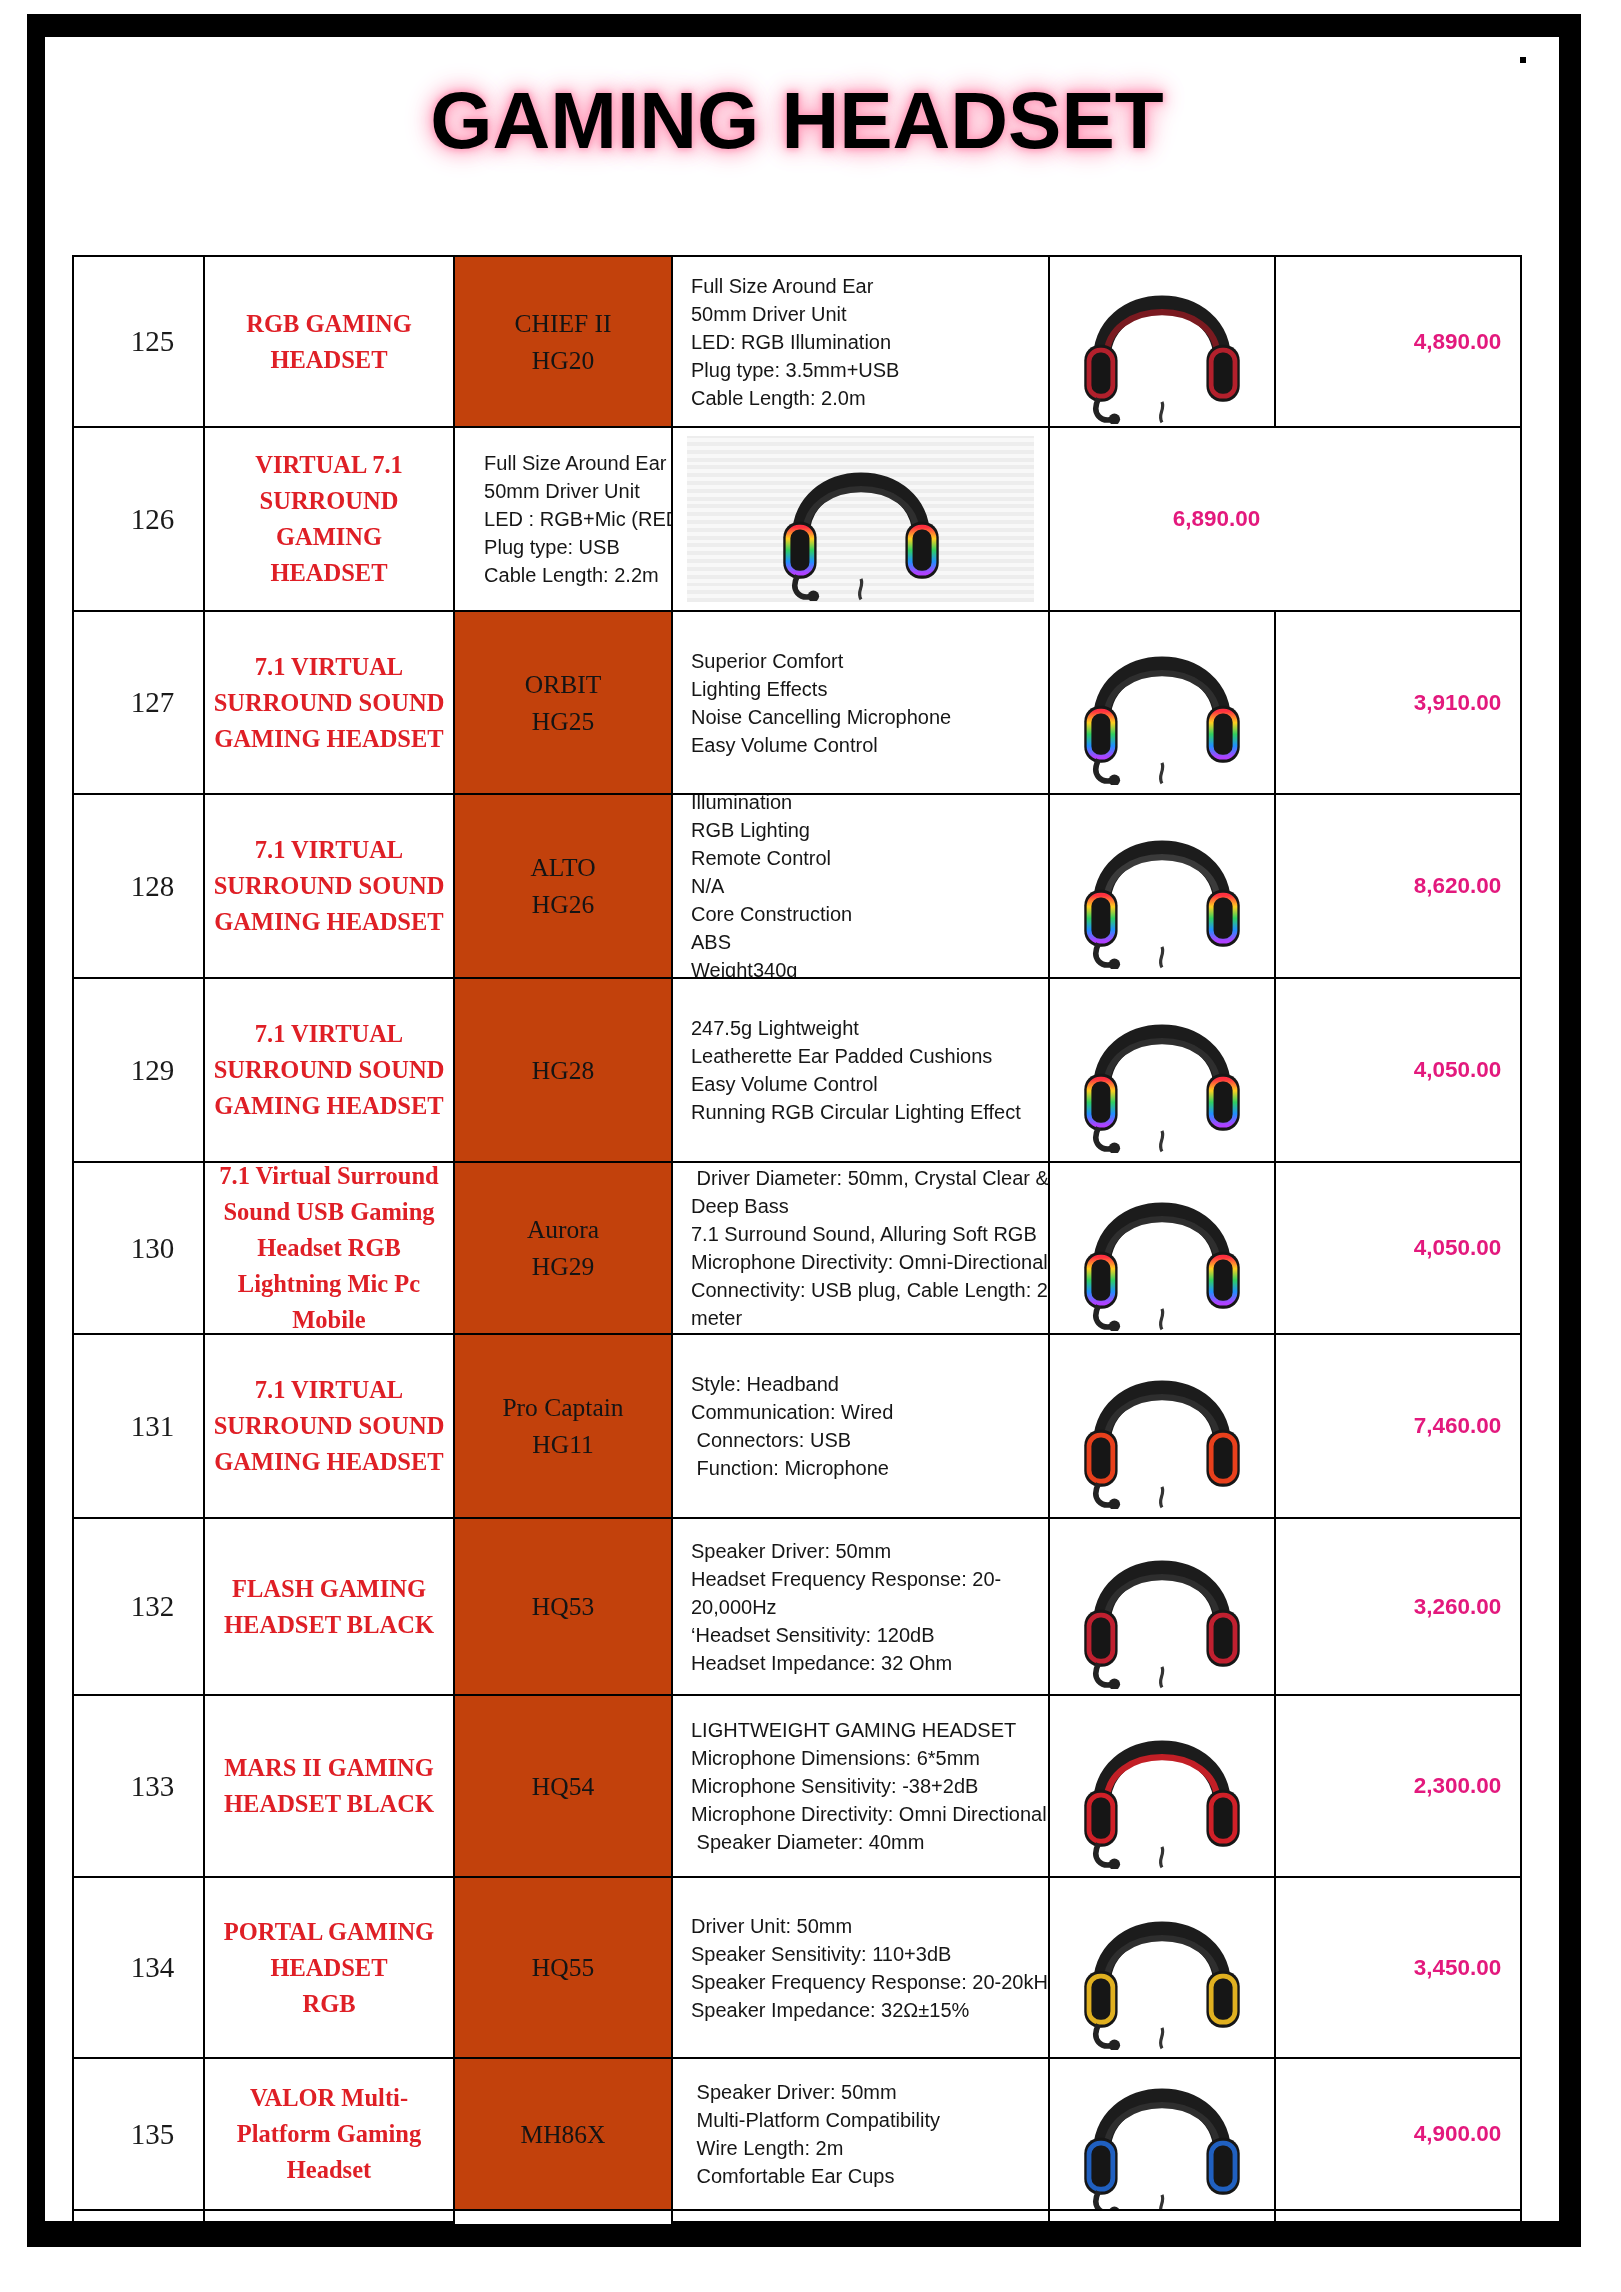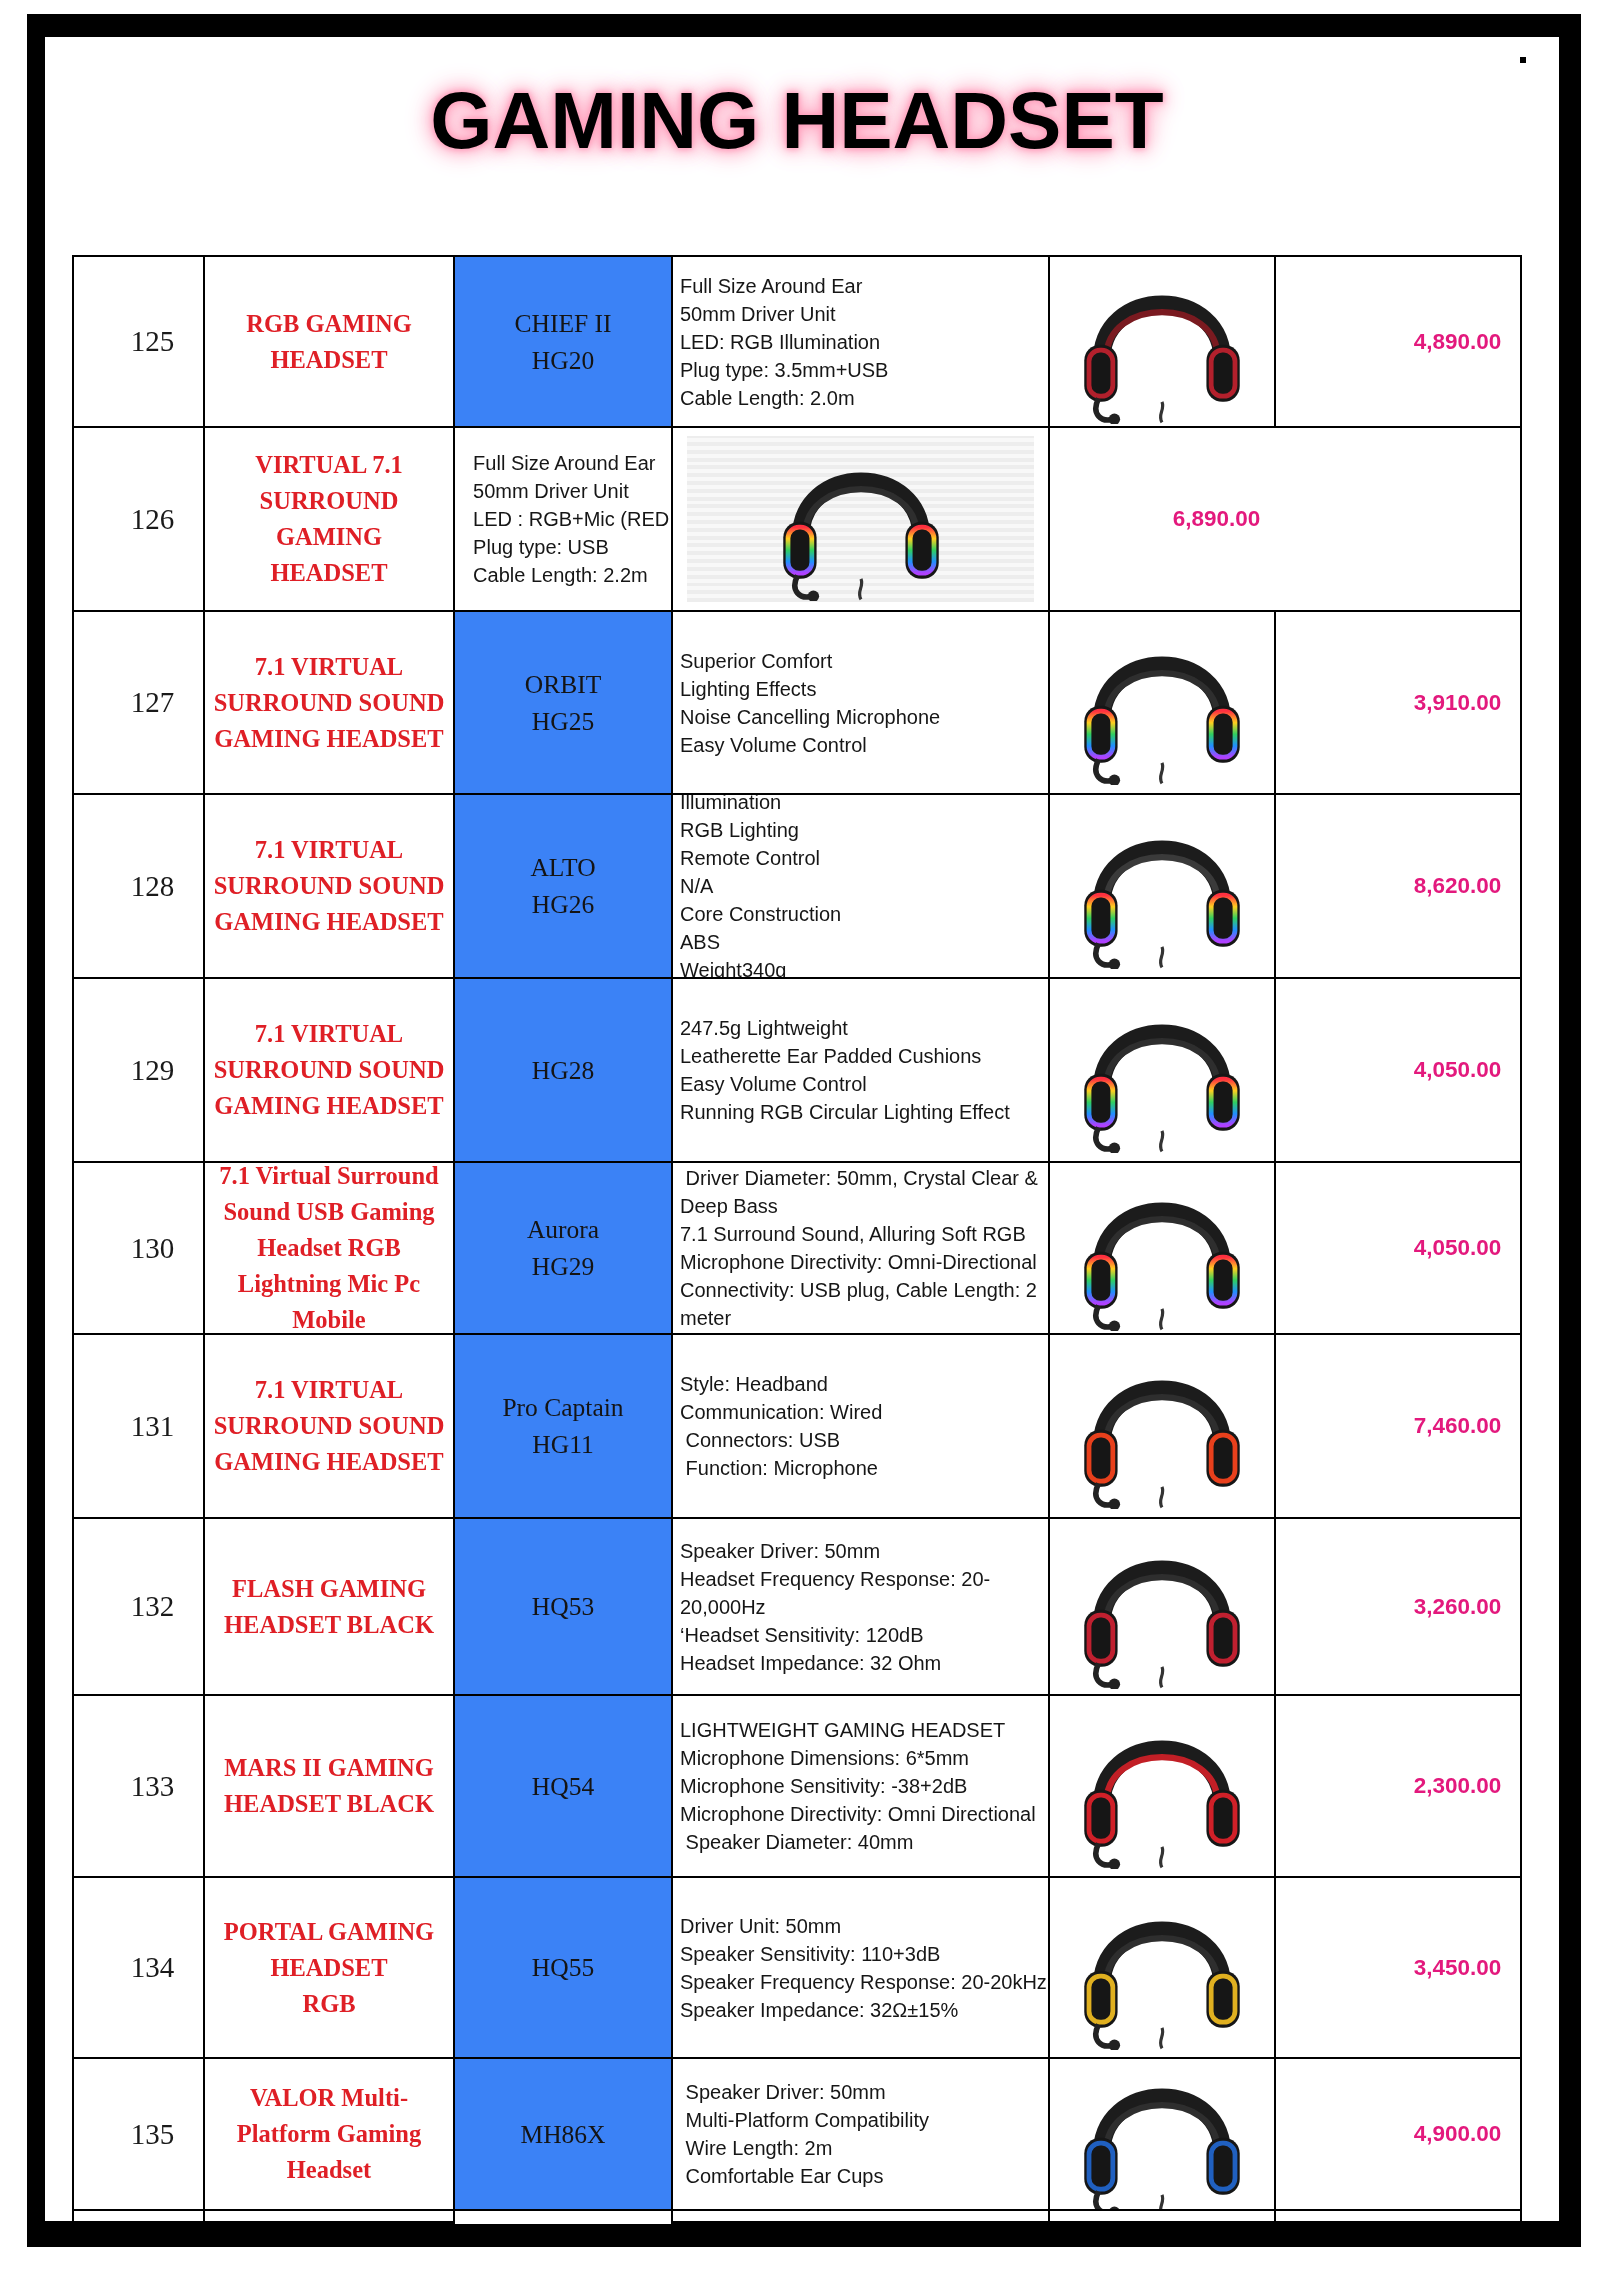--- a/index.html
+++ b/index.html
@@ -22,24 +22,24 @@
   
   .tbl{position:absolute;left:72px;top:255px;width:1450px;border:2.9px solid #000;box-sizing:border-box;}
   .row{display:grid;grid-template-columns:131px 250px 218px 377px 226px 241px;box-sizing:border-box;}
   .row + .row{border-top:2.9px solid #000;}
   .cell{border-right:2px solid #000;box-sizing:border-box;position:relative;overflow:hidden;
         display:flex;align-items:center;justify-content:center;}
   .cell:last-child{border-right:none;}
   .c-no{font-family:"Liberation Serif",serif;font-size:29px;color:#1a1a1a;margin-left:28px;}
   .c-name{font-family:"Liberation Serif",serif;font-weight:bold;font-size:24.5px;line-height:36px;
           color:#df1f26;text-align:center;white-space:pre-line;padding:0 2px;}
-  .c-model{background:#3b82f6;font-family:"Liberation Serif",serif;font-size:25.5px;line-height:37px;
+  .c-model{background:#c2410c;font-family:"Liberation Serif",serif;font-size:25.5px;line-height:37px;
            color:#141414;text-align:center;white-space:pre-line;}
   .c-desc{justify-content:flex-start;font-size:20px;line-height:28px;color:#161616;
-          white-space:pre;padding-left:7px;}
+          white-space:pre;padding-left:18px;}
   .c-price{justify-content:flex-end;font-weight:bold;font-size:22.5px;color:#e3197d;padding-right:15.7px;}
   .imgbox{display:flex;align-items:center;justify-content:center;width:100%;height:100%;}
   .imgbox.artifact{background:repeating-linear-gradient(0deg,#ededed 0 3.9px,#f8f8f8 3.9px 7.8px);
                    margin:7.8px 13.7px;height:calc(100% - 15.7px);}
   .partial .cell{height:12.7px;}
 </style>
 </head>
 <body>
 
 <div class="page">

